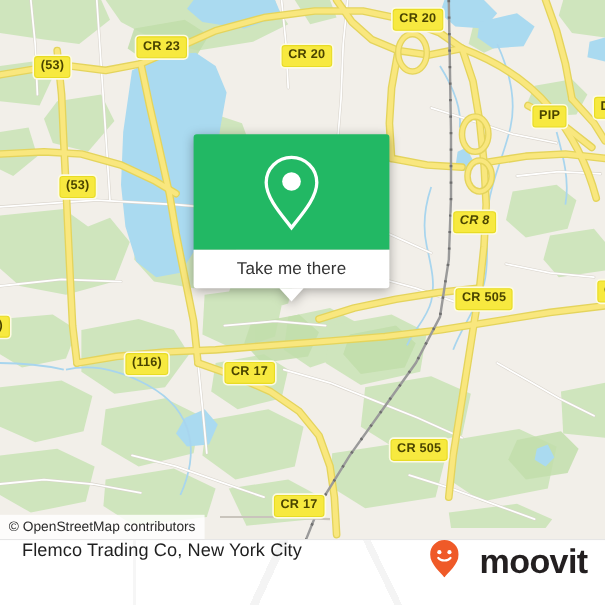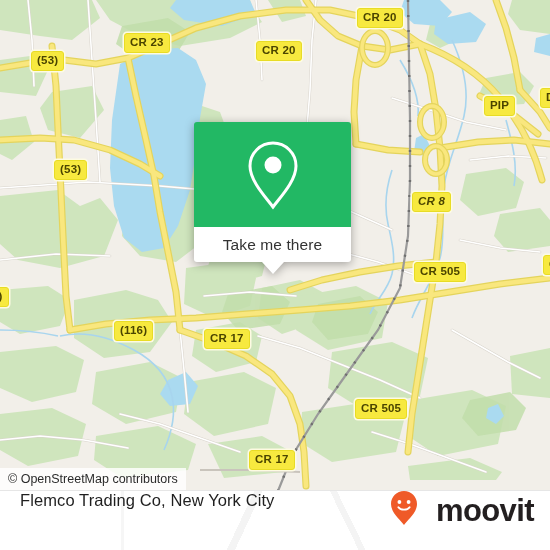--- a/index.html
+++ b/index.html
@@ -28,21 +28,21 @@
     height:20px;
     padding:0 5px;
     white-space:nowrap;
     text-align:center;
     letter-spacing:.2px;
     box-shadow:0 0 0 1.5px #fdfbe3;
   }
 
   
   #popup{
-    position:absolute;left:194px;top:122px;width:157px;
+    position:absolute;left:176px;top:122px;width:178px;
     filter:drop-shadow(0 2px 5px rgba(0,0,0,.33));
     border-radius:27px;
   }
   #popup-top{
     height:105px;background:#22b864;
     border-radius:3px 3px 0 0;
     display:flex;align-items:center;justify-content:center;
   }
   #popup-pin svg{display:block;}
   #popup-bottom{

